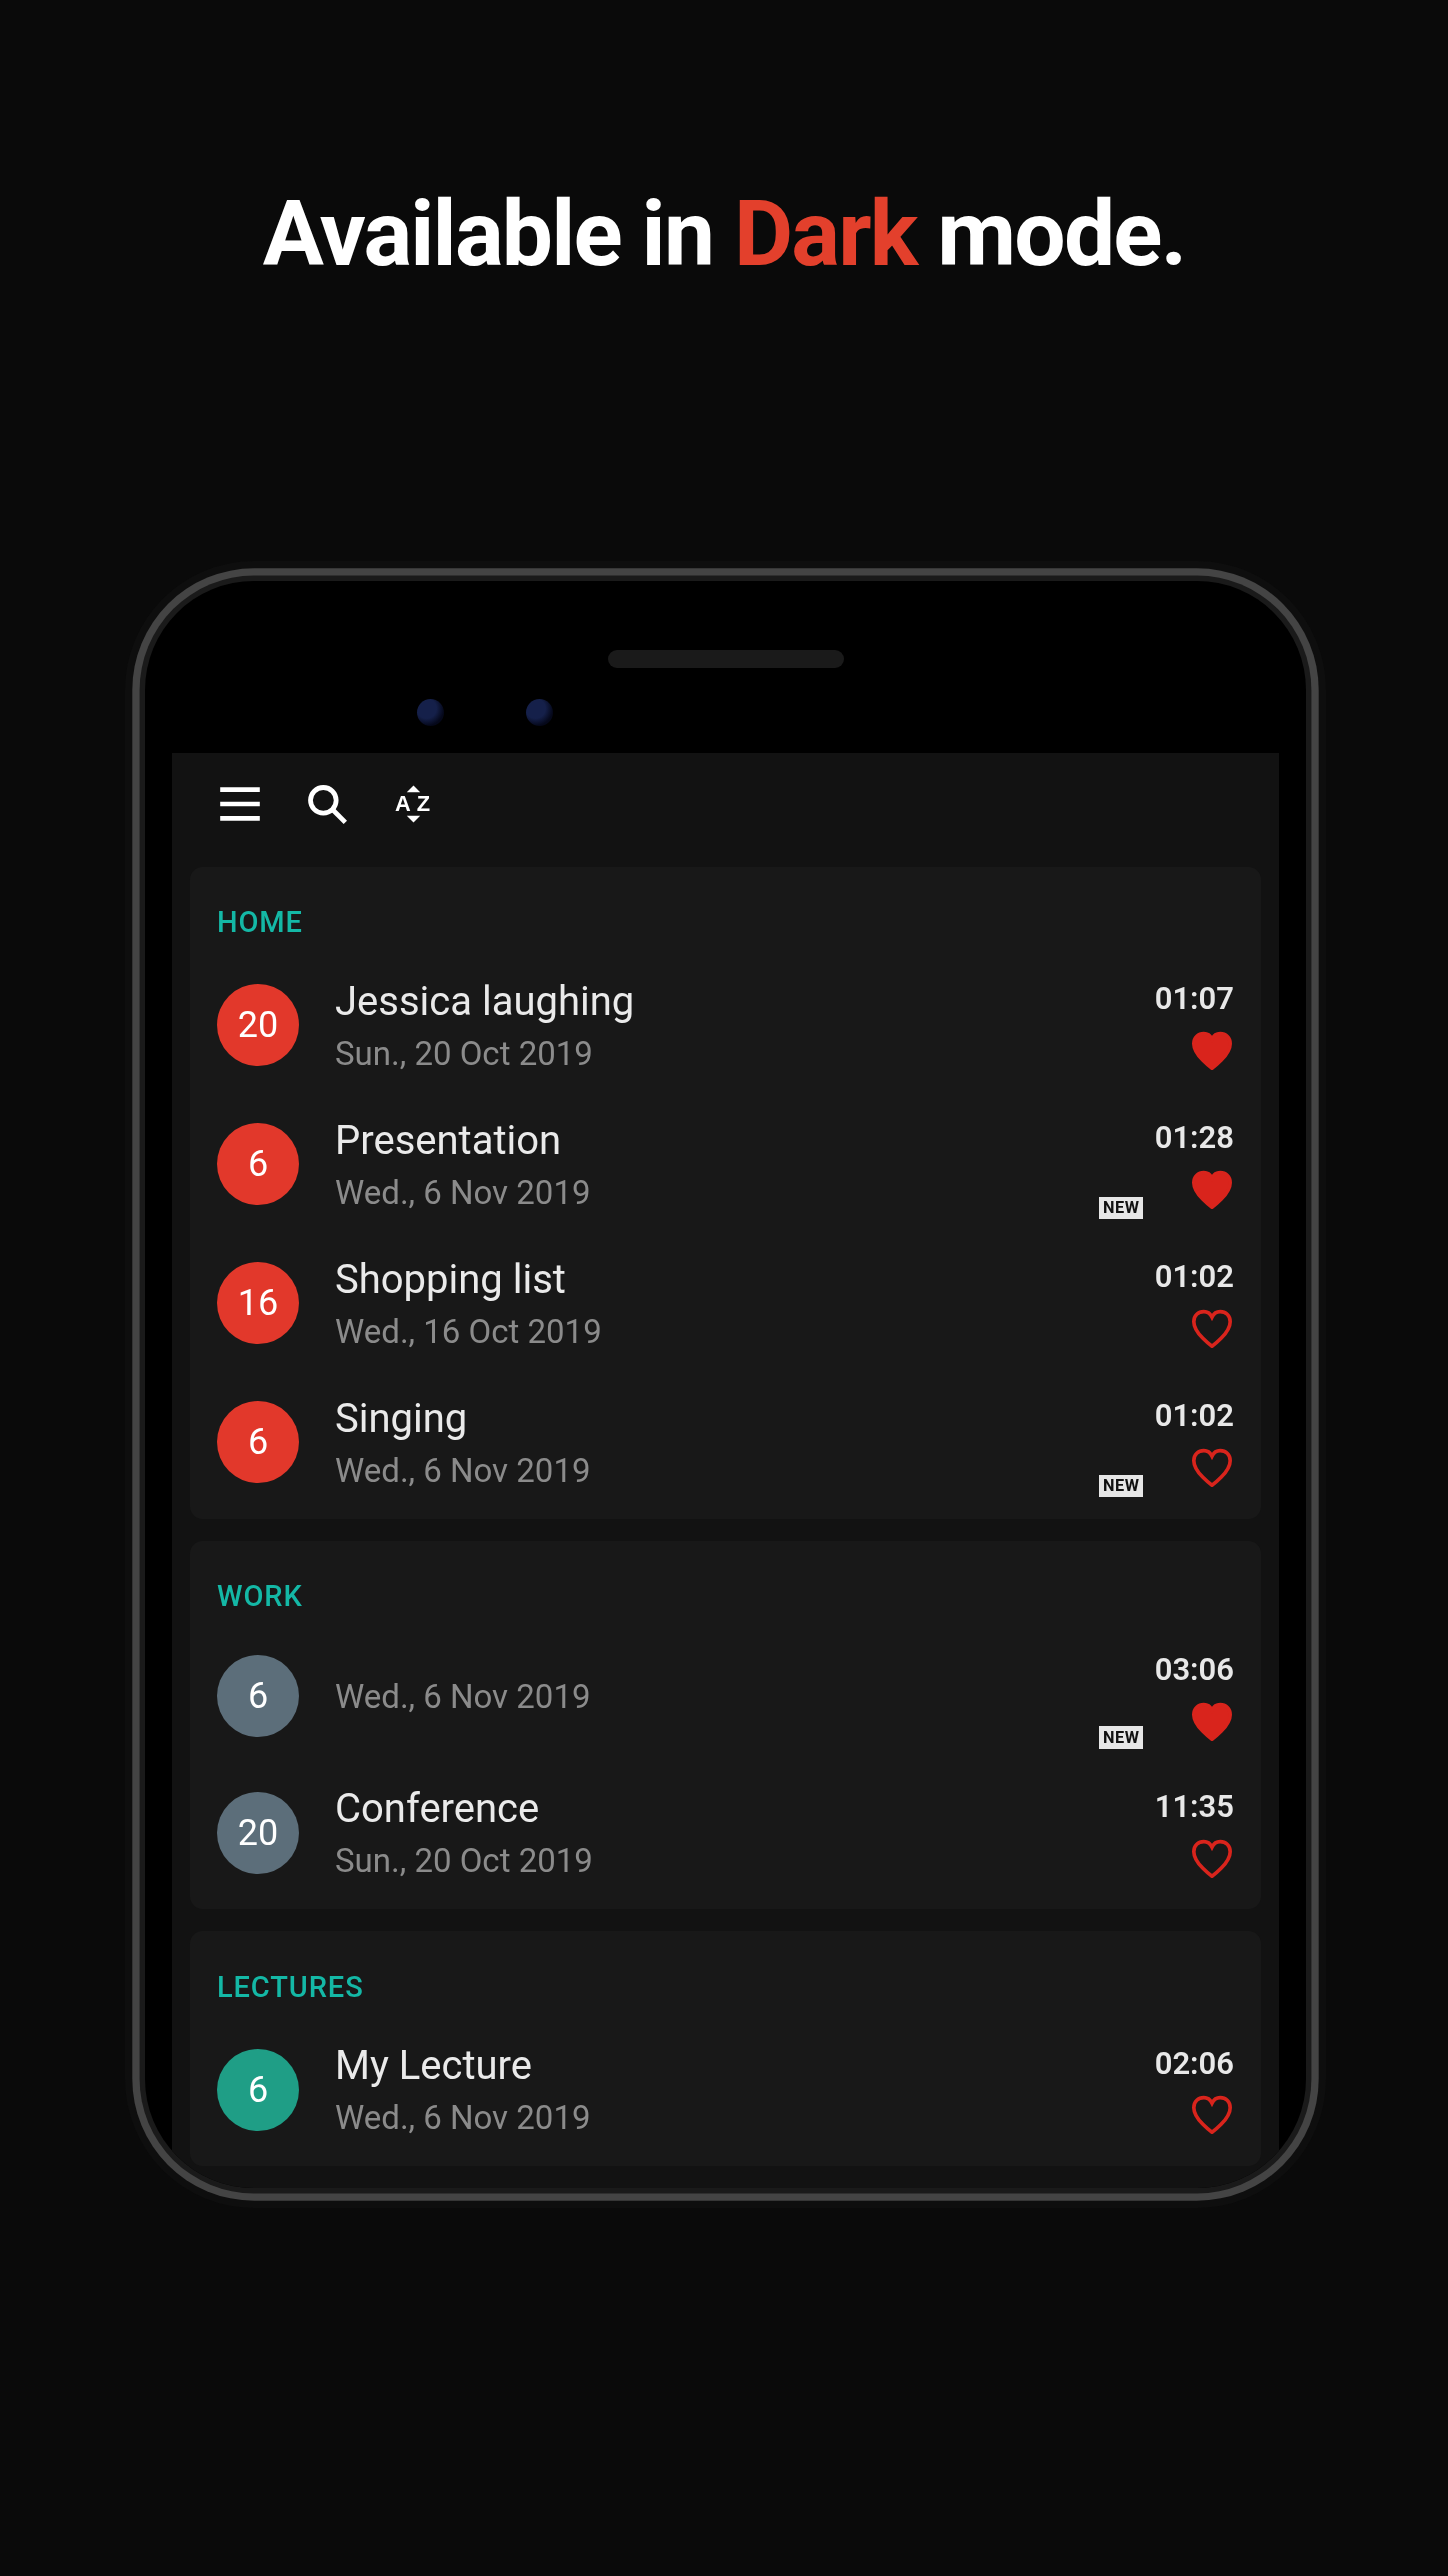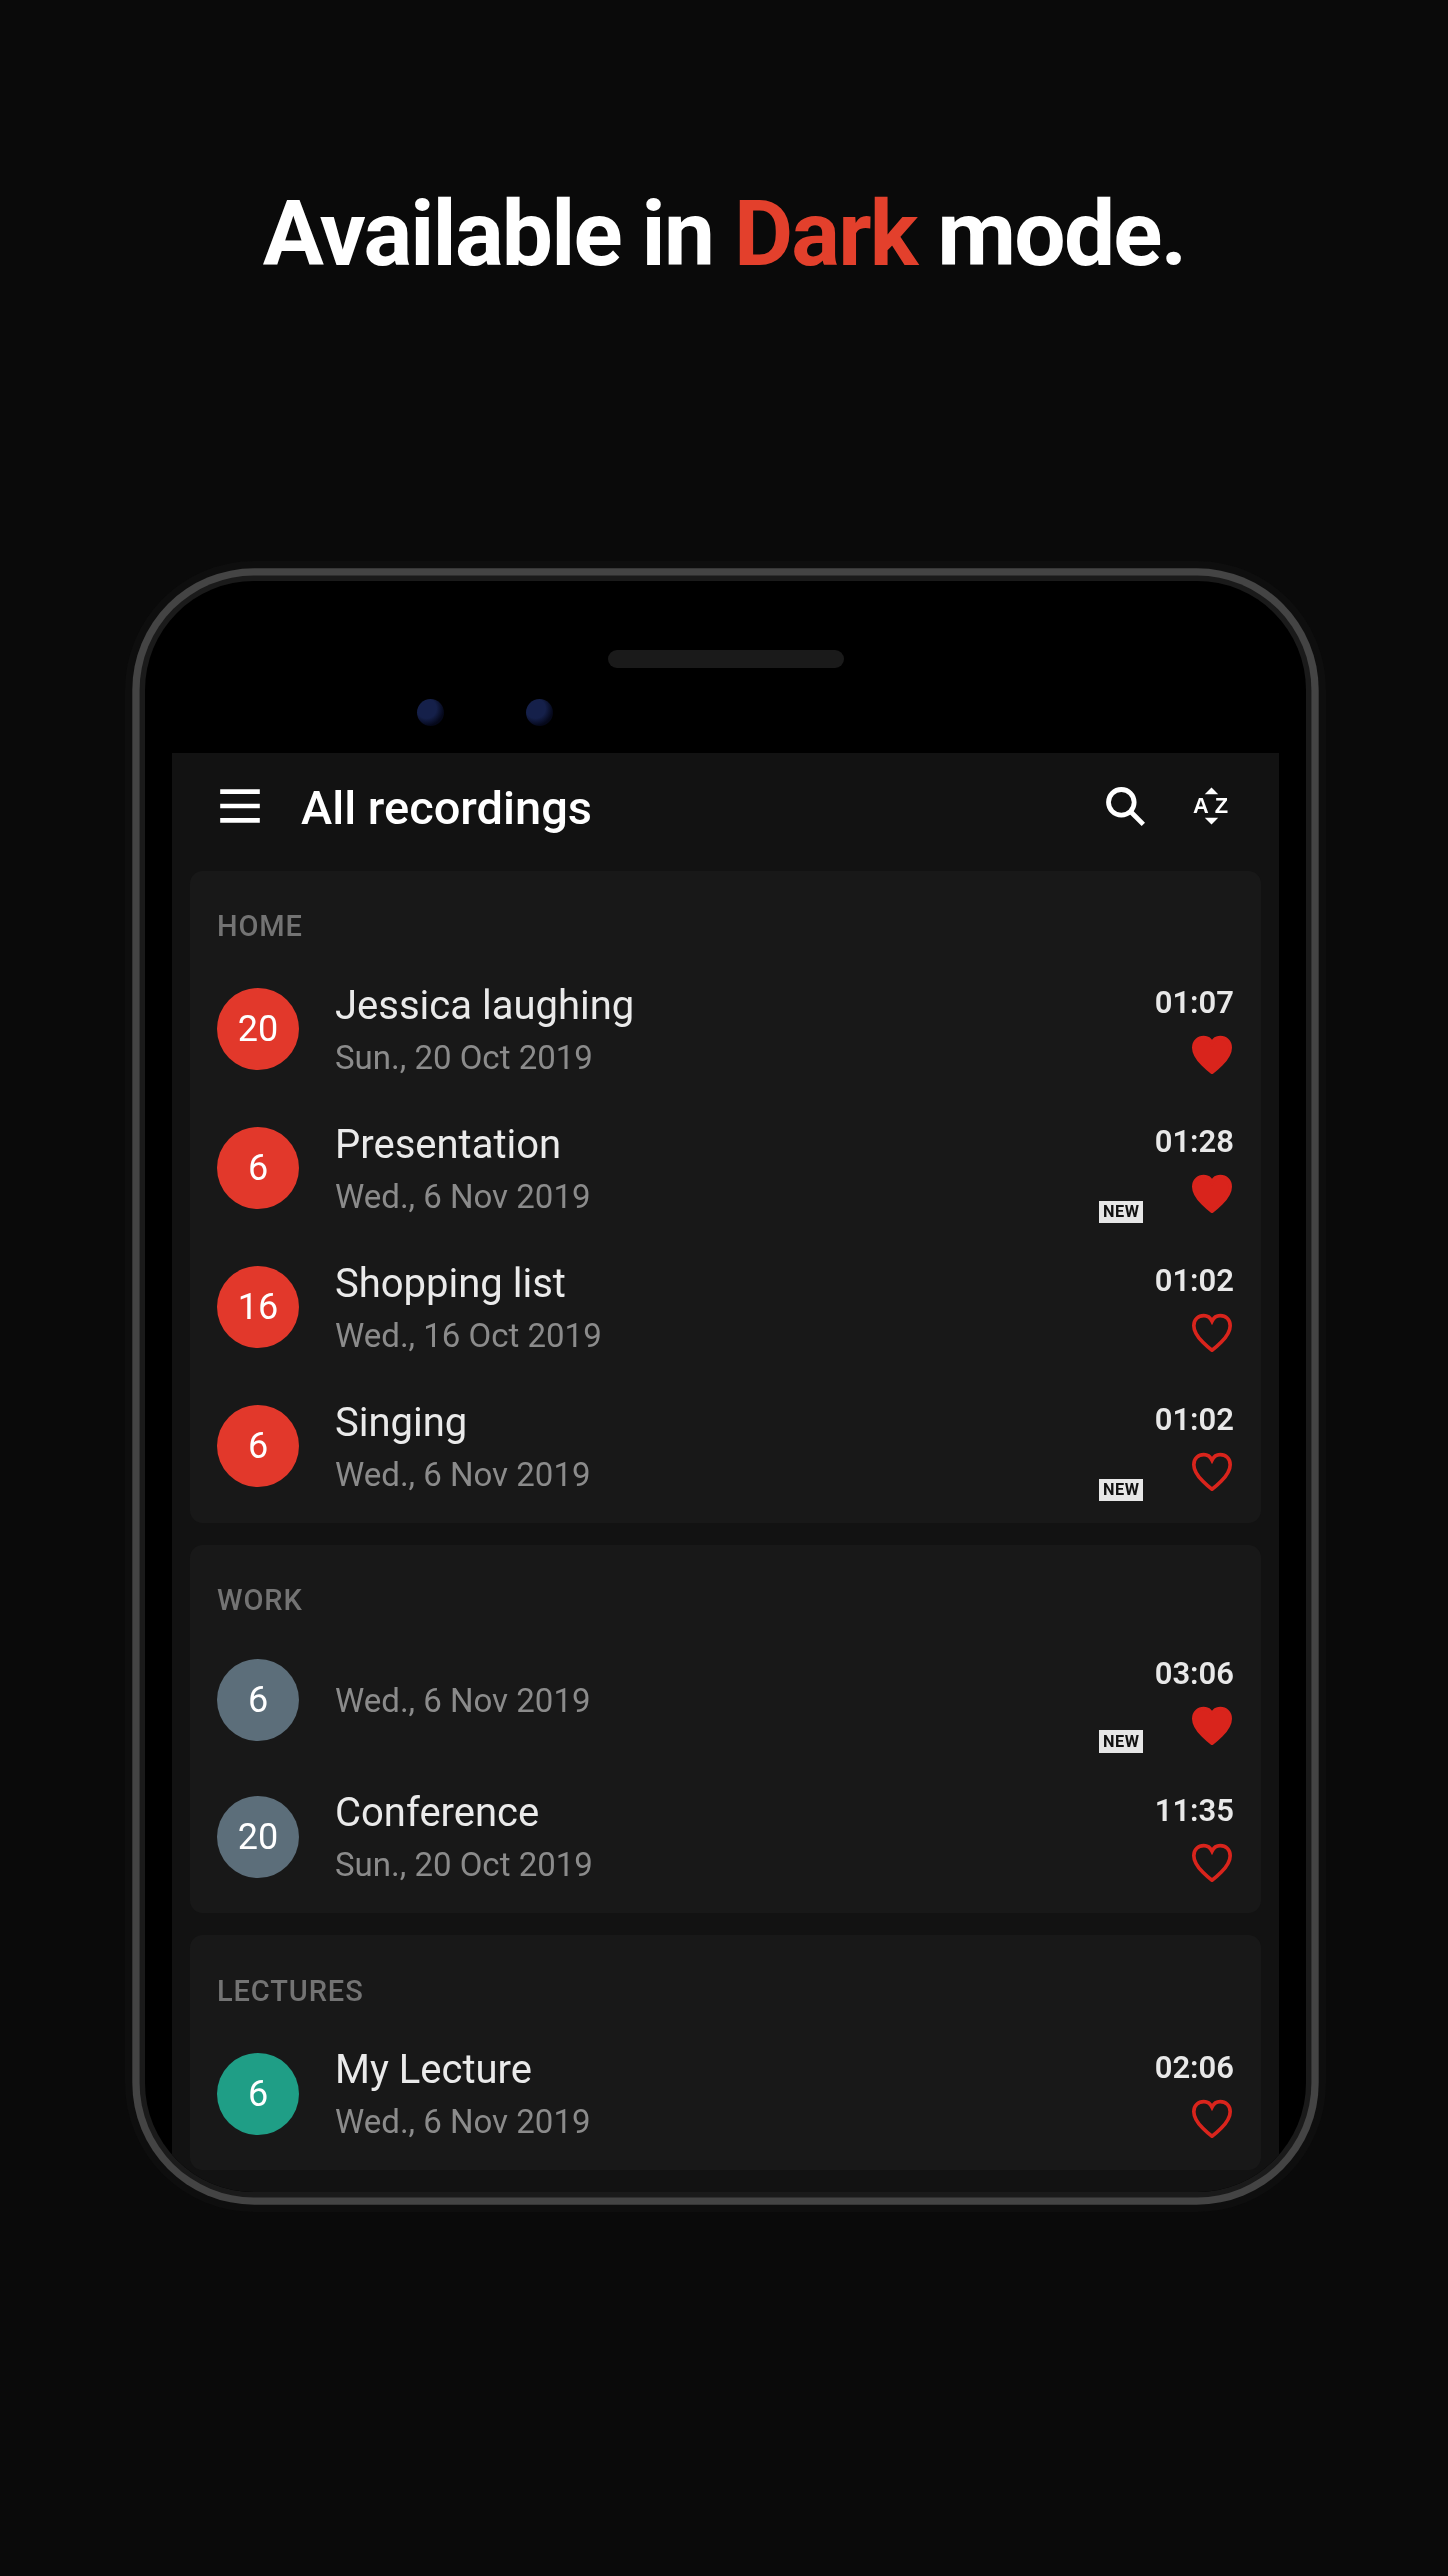--- a/index.html
+++ b/index.html
@@ -74,21 +74,21 @@
     gap: 36px;
     background: #121212;
   }
   .appbar .title { font-size: 47px; font-weight: 500; flex:1; }
   .iconbtn { width:51px; height:51px; display:flex; align-items:center; justify-content:center; cursor:pointer; }
 
   
   .section { background:#181818; border-radius:12.7px; margin: 0 18px 22px 18px; padding: 7.3px 0 7.3px 0; }
   .section-header {
     font-size: 29px; font-weight:500; letter-spacing:0.9px;
-    color:#737373;
+    color:#14b8a6;
     padding: 31px 27px 16.3px 27px;
   }
 
   
   .row {
     display:flex; align-items:center;
     padding: 22px 27px 22px 27px;
     position:relative;
     cursor:pointer;
   }
@@ -142,21 +142,20 @@
 
 
     <div class="appbar">
       <div class="iconbtn">
         <span>
           <svg width="44" height="36" viewBox="0 0 24 20">
               <path stroke="#fff" stroke-width="2.6" d="M1 2 H23 M1 10 H23 M1 18 H23"></path>
             </svg>
         </span>
       </div>
-      <div class="title">All recordings</div>
       <div class="iconbtn">
         <span>
           <svg width="44" height="44" viewBox="0 0 24 24">
               <circle cx="10" cy="10" r="7" stroke="#fff" stroke-width="2.6" fill="none"></circle>
               <path d="M15 15 L22 22" stroke="#fff" stroke-width="2.6"></path>
             </svg>
         </span>
       </div>
       <div class="iconbtn">
         <span>

